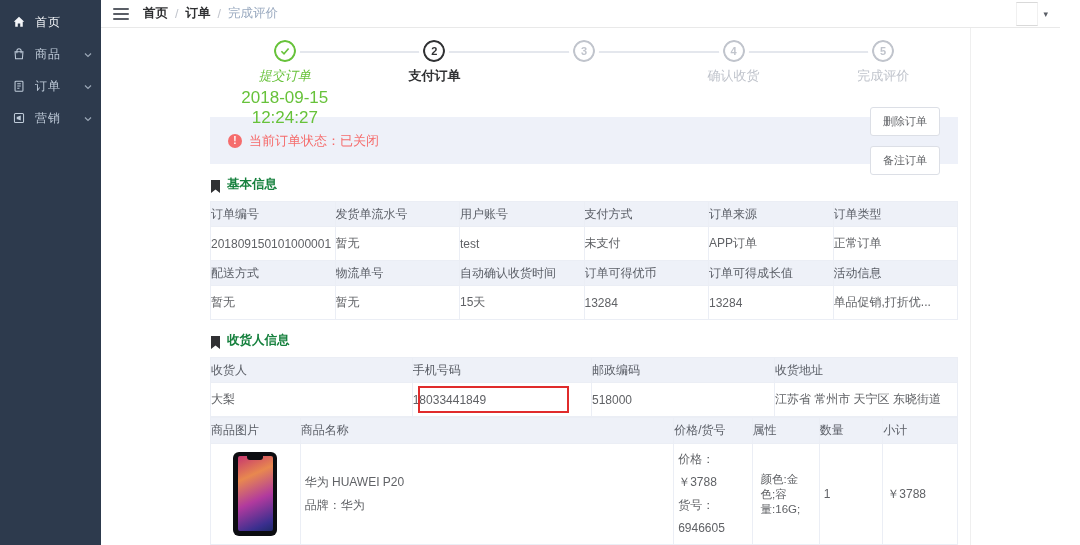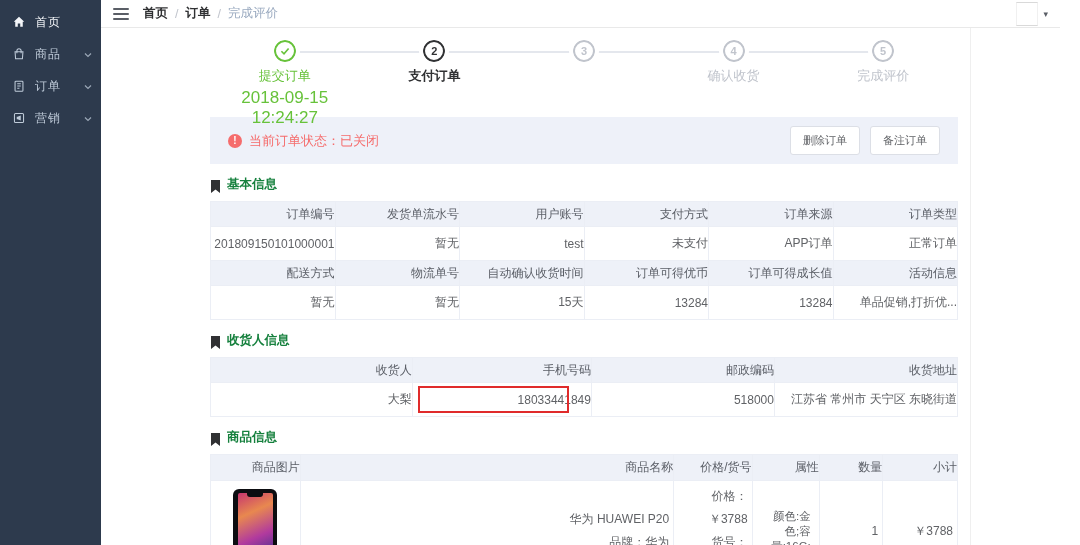--- a/index.html
+++ b/index.html
@@ -42,43 +42,43 @@
   .steps-line { position:absolute; top:23px; left:74px; right:74px; height:2px; background:#e4e7ed; }
   .steps-row { display:flex; position:relative; }
   .step { flex:1; text-align:center; }
   .step-dot { width:22px; height:22px; border-radius:50%; border:2px solid #c0c4cc; color:#c0c4cc;
     background:#fff; display:inline-flex; align-items:center; justify-content:center;
     font-size:11px; font-weight:bold; outline:4px solid #fff; position:relative; }
   .step.done .step-dot { border-color:#67c23a; color:#67c23a; }
   .step.active .step-dot { border-color:#303133; color:#303133; }
   .step-dot svg { width:12px; height:12px; }
   .step-label { margin-top:5px; font-size:13px; color:#c0c4cc; }
-  .step.done .step-label { color:#67c23a; }
+  .step.done .step-label { color:#67c23a;font-style:italic; }
   .step.active .step-label { color:#303133; font-weight:bold; }
   .step-sub { margin-top:3px; font-size:17px; color:#67c23a; }
 
   
   .status-bar { margin-top:8px; background:#eef1f9; height:47px; display:flex; align-items:center;
     padding:0 18px; }
   .status-left { display:flex; align-items:center; color:#f56c6c; font-size:13px; }
   .warn-dot { width:14px; height:14px; border-radius:50%; background:#f56c6c; color:#fff;
     font-size:10px; font-weight:bold; display:inline-flex; align-items:center; justify-content:center;
     margin-right:7px; }
-  .status-btns { margin-left:auto; display:flex; gap:10px; }
+  .status-btns { margin-left:auto; display:flex; gap:10px;flex-direction:column; }
   .btn { background:#fff; border:1px solid #dcdfe6; border-radius:3px; color:#606266;
     font-size:11px; padding:6px 12px; cursor:pointer; font-family:inherit; }
 
   
   .sec-title { margin-top:12px; margin-bottom:8px; display:flex; align-items:flex-end;
     font-size:12.5px; color:#15803d; font-weight:bold; }
   .sec-title svg { width:11px; height:13px; margin-right:6px; }
 
   
   table { width:748px; border-collapse:collapse; table-layout:fixed; font-size:12px; color:#606266; }
-  th, td { border:1px solid #ebeef5; text-align:right; font-weight:normal; overflow:hidden;
+  th, td { border:1px solid #ebeef5; text-align:left; font-weight:normal; overflow:hidden;
     white-space:normal;margin-top:9px; }
   th { background:#eef1f8; color:#5a5e66; height:25px; }
   td { height:34px; background:#fff; }
   .goods-table th { height:26px; }
   .goods-table td { height:64px; padding:4px; }
   .goods-table td.attrs { font-size:11.5px; padding:4px 8px; }
   .name-cell div { line-height:1.9; }
 
   .phone-cell { position:relative; }
   .red-box { position:absolute; top:3px; bottom:3px; left:5px; right:22px;
@@ -282,26 +282,20 @@
           <td class="phone-cell">
             <span>18033441849</span>
             <span class="red-box"></span>
           </td>
           <td>518000</td>
           <td>江苏省 常州市 天宁区 东晓街道</td>
         </tr>
       </tbody>
         </table>
 
-      <div class="sec-title">
-        <svg viewBox="0 0 11 13">
-            <path d="M1 0h9v13L5.5 9.6 1 13z" fill="#303133"></path>
-          </svg>
-        <span>商品信息</span>
-      </div>
       <table class="goods-table">
         <colgroup>
             <col style="width:12%">
             <col style="width:50%">
             <col style="width:10.5%">
             <col style="width:9%">
             <col style="width:8.5%">
             <col style="width:10%">
           </colgroup>
         <tbody>

